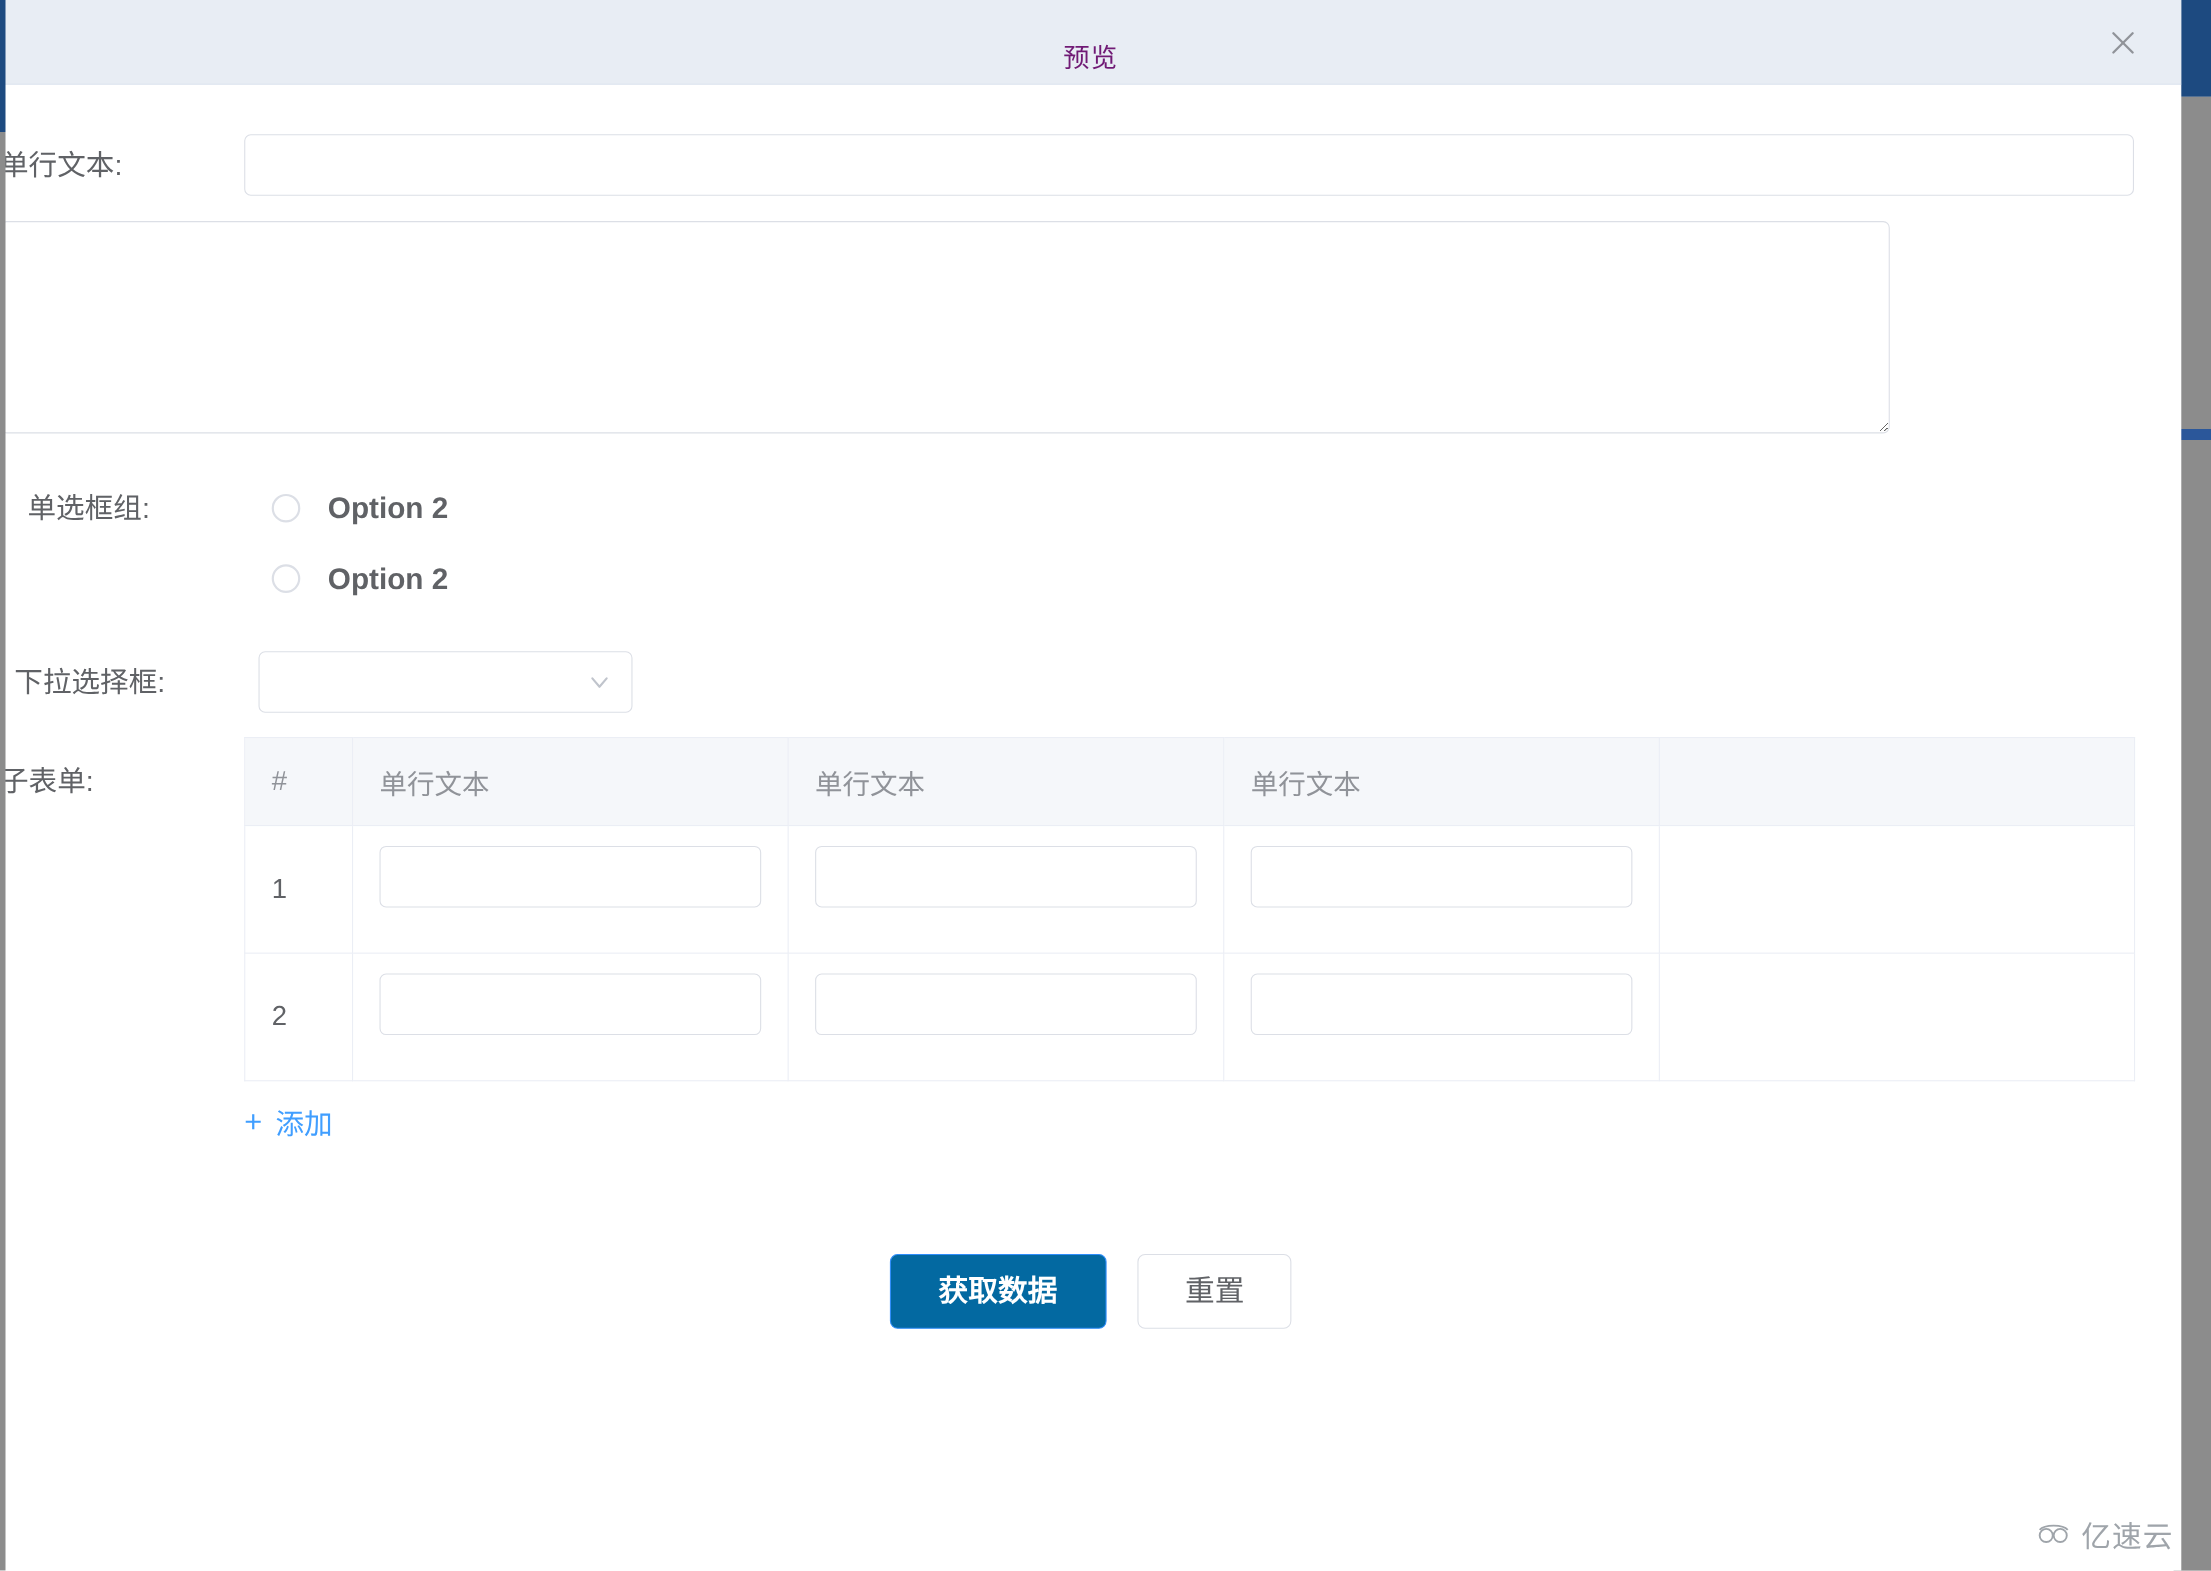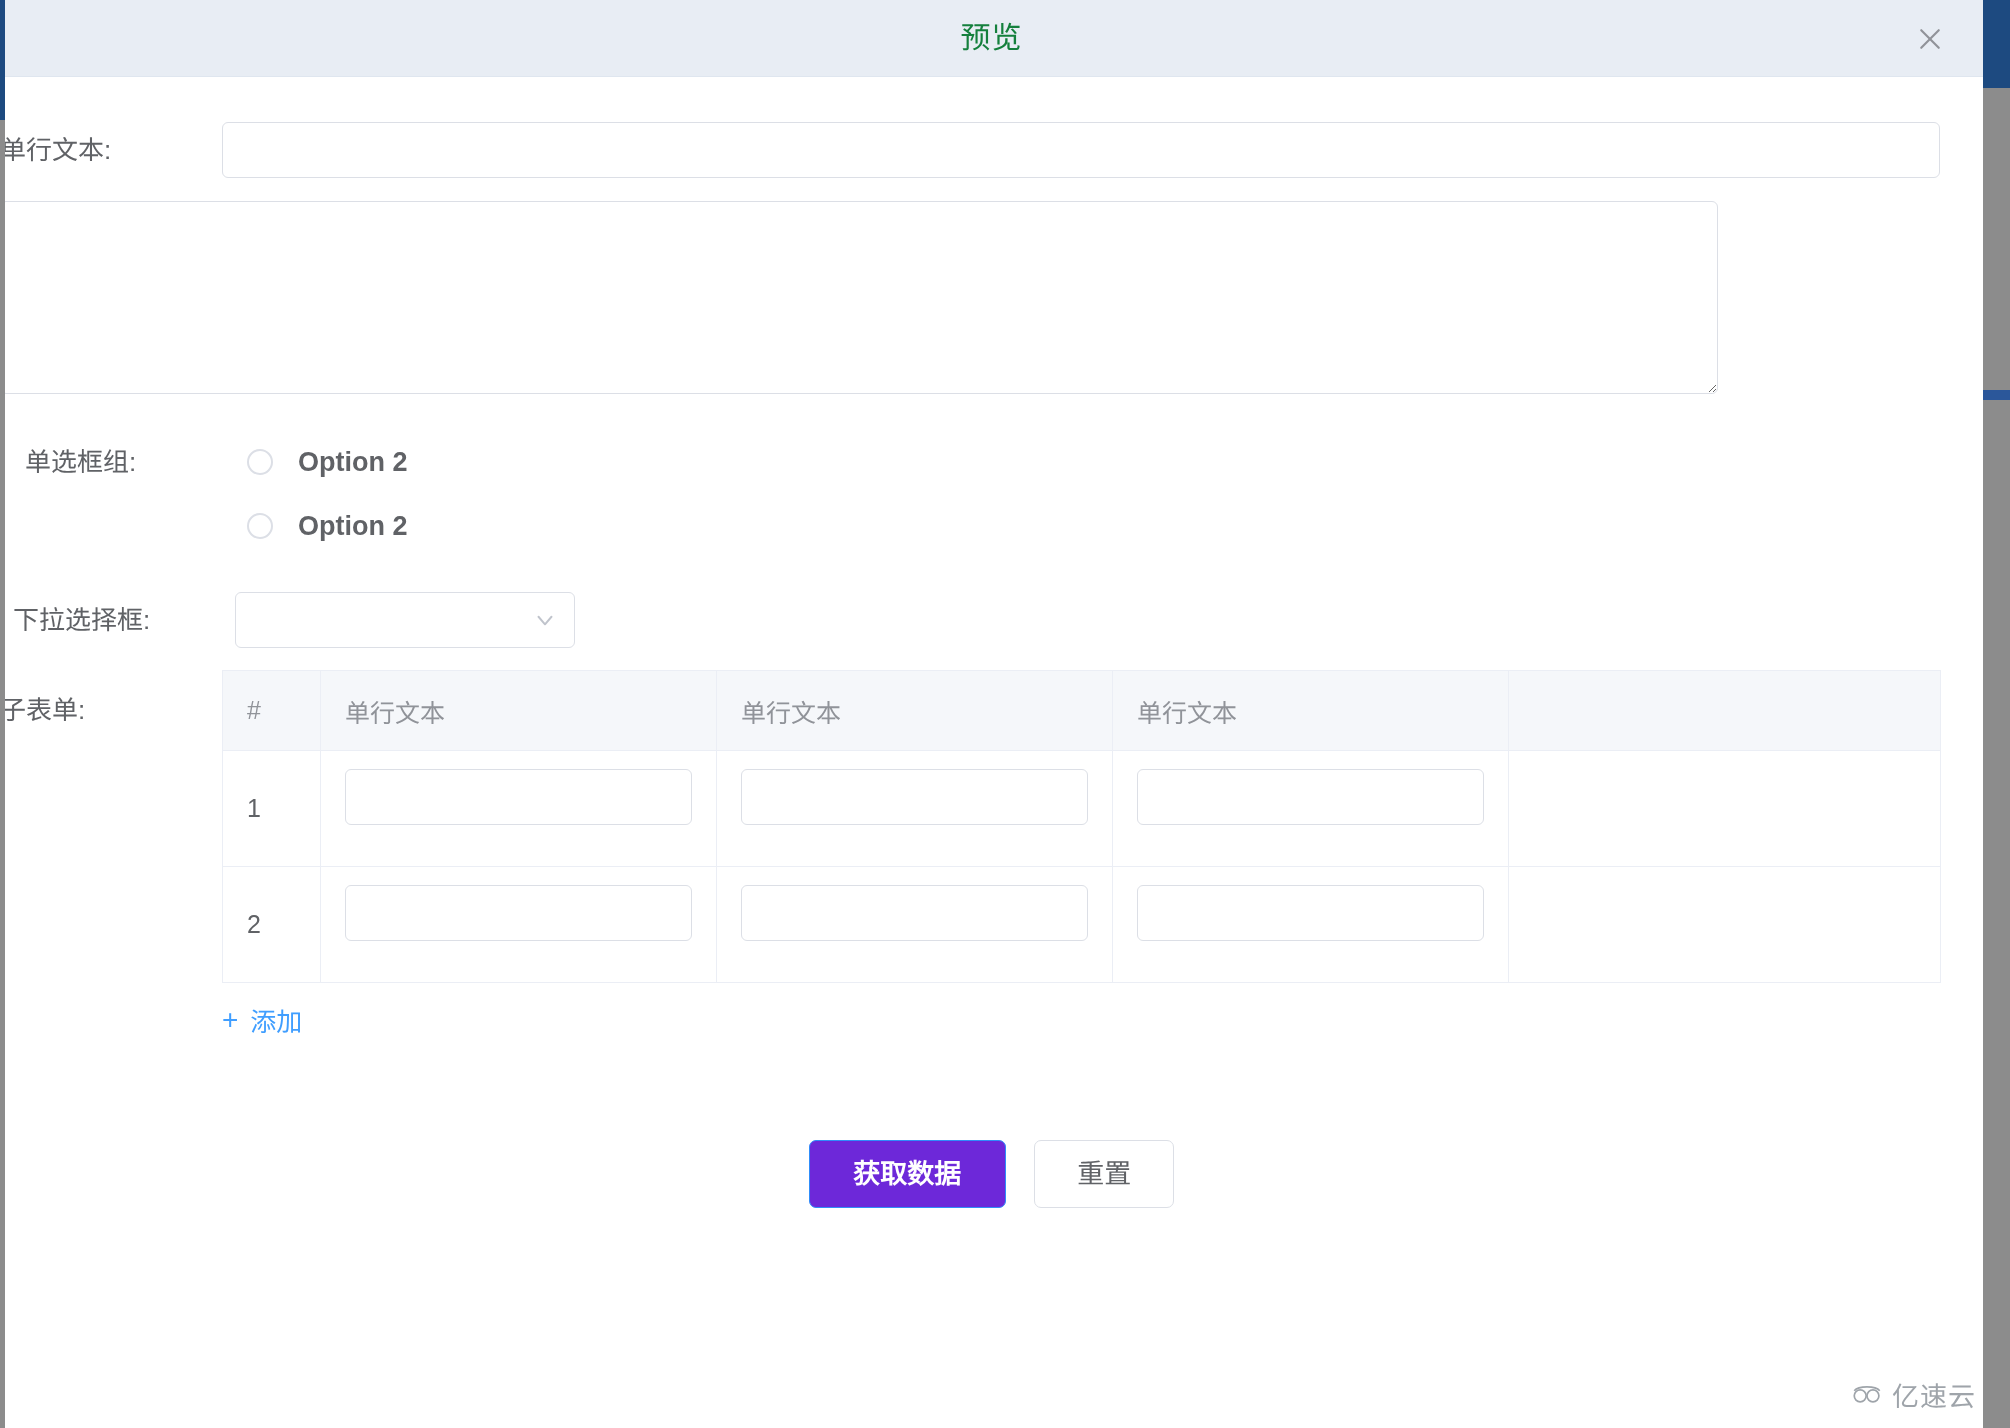--- a/index.html
+++ b/index.html
@@ -73,25 +73,25 @@
   
   #titlebar {
     position: relative;
     height: 77px;
     background: #e8edf4;
     border-bottom: 1px solid #dfe6ef;
     box-sizing: border-box;
   }
   #titlebar .title-text {
     position: absolute;
-    left: 0; right: 0; top: 0;
+    left: 0; right: 0; top: 16px;
     line-height: 76px;
     text-align: center;
-    font-size: 30px;
-    color: #15803d;
+    font-size: 24px;
+    color: #701a75;
     letter-spacing: 1px;
   }
   #titlebar .close-btn {
     position: absolute;
     right: 32px;
     top: 18px;
     width: 42px; height: 42px;
     display: flex;
     align-items: center;
     justify-content: center;
@@ -282,21 +282,21 @@
     font-size: 27px;
     font-family: "Liberation Sans", "DejaVu Sans", sans-serif;
     cursor: pointer;
     box-sizing: border-box;
     padding: 0 36px;
     height: 68px;
     line-height: 66px;
     border: 1px solid transparent;
   }
   .btn-primary {
-    background: #6d28d9;
+    background: #0369a1;
     border-color: #2f8dfa;
     color: #ffffff;
     font-weight: bold;
     min-width: 197px;
     text-align: center;
   }
   .btn-default {
     background: #ffffff;
     border-color: #dcdfe6;
     color: #606266;

